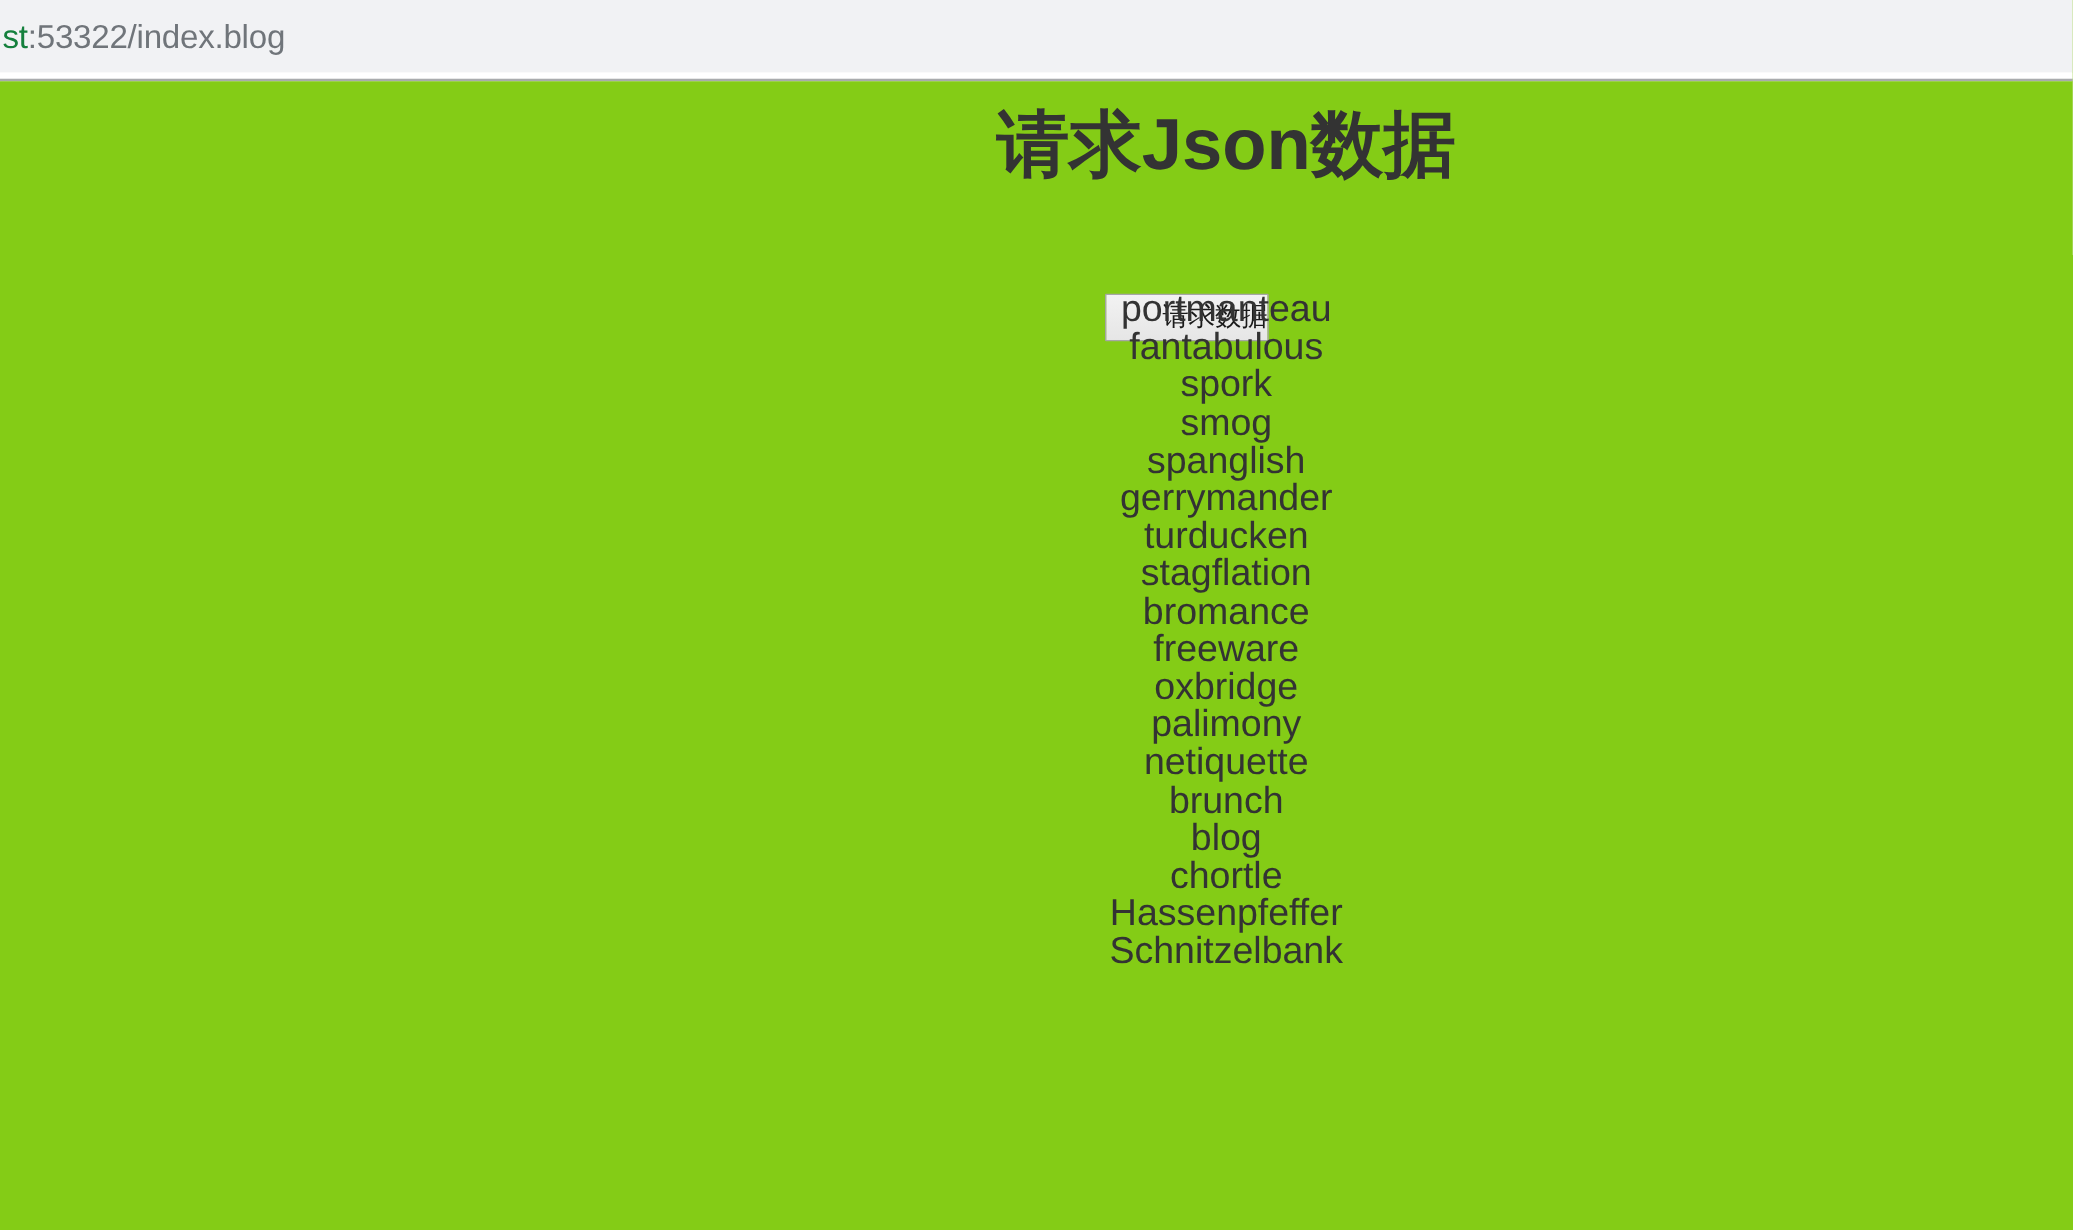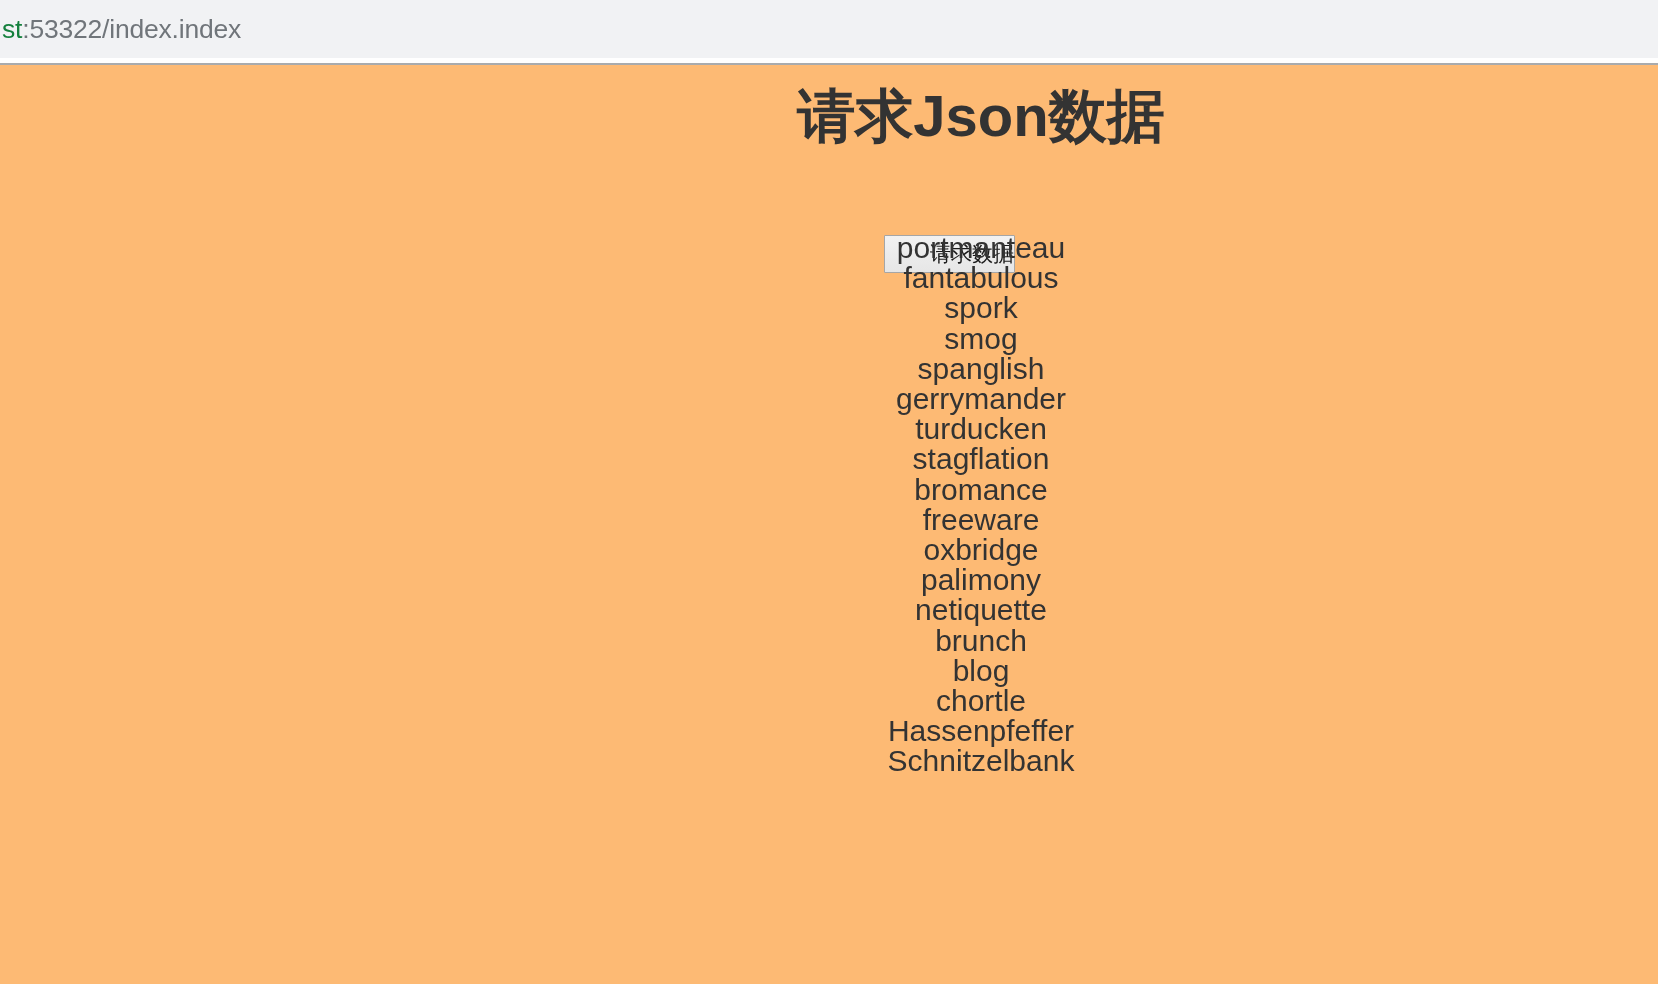--- a/index.html
+++ b/index.html
@@ -63,21 +63,21 @@
     background: #a9abad;
   }
 
   
   #page-viewport {
     position: absolute;
     left: 0;
     top: 65px;
     width: 1658px;
     height: 919px;
-    background: #fdba74;
+    background: #84cc16;
     overflow: hidden;
   }
   
   #page-body {
     position: absolute;
     left: 0;
     top: 0;
     width: 1962px;
     height: 919px;
   }
@@ -134,21 +134,21 @@
     padding: 0;
     white-space: nowrap;
   }
 </style>
 </head>
 <body>
 
 <div id="browser-chrome">
   <div id="url-bar">
     <span id="url-text">
-      <span id="url-origin">st</span><span id="url-path">:53322/index.index</span>
+      <span id="url-origin">st</span><span id="url-path">:53322/index.blog</span>
     </span>
   </div>
 </div>
 <div id="chrome-gap"></div>
 <div id="chrome-separator"></div>
 
 <div id="page-viewport">
   <div id="page-body">
 
     <h1 id="page-title">请求Json数据</h1>

